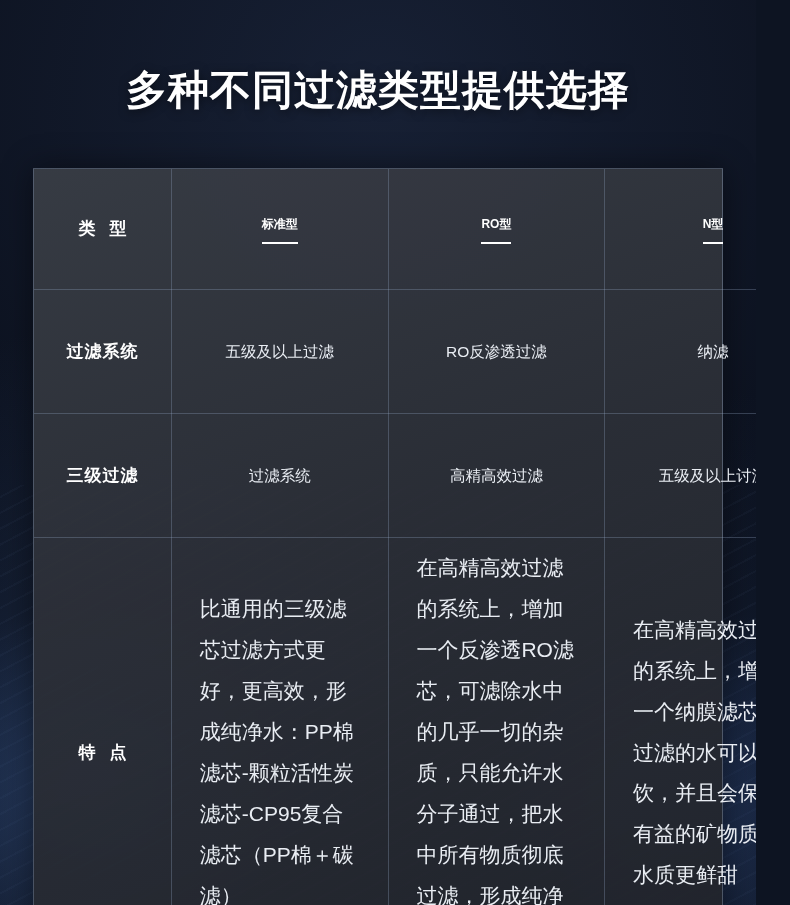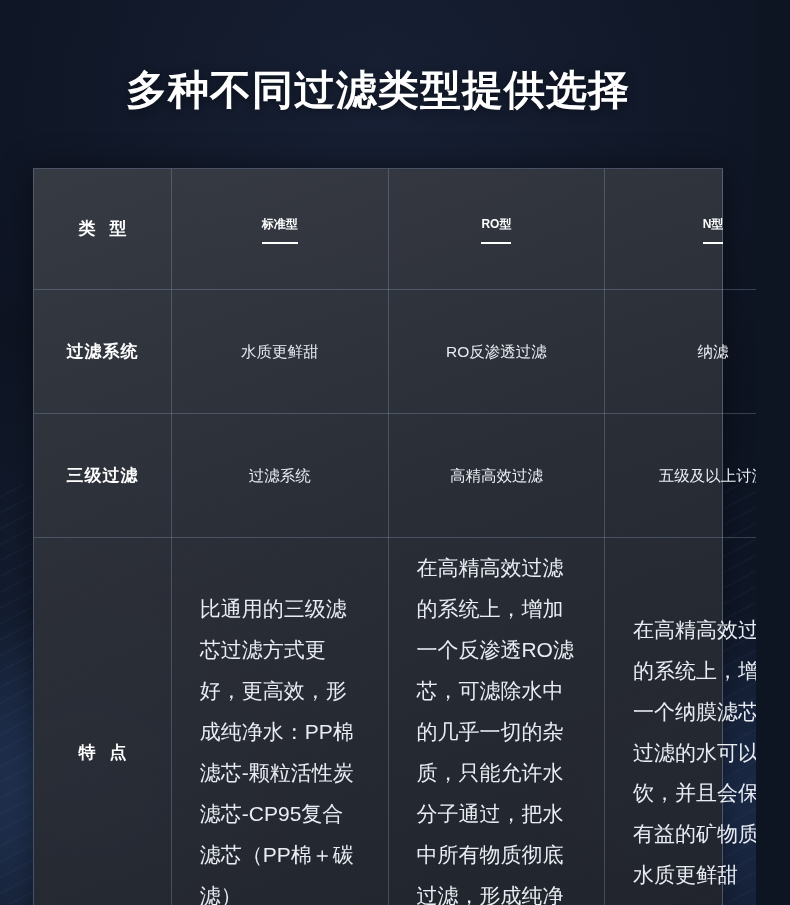--- a/index.html
+++ b/index.html
@@ -156,21 +156,21 @@
       <tbody>
           <tr class="row-head">
         <td class="col-label head-label">类型</td>
         <td class="col-data head-type"><span>标准型</span></td>
         <td class="col-data head-type"><span>RO型</span></td>
         <td class="col-data head-type"><span>N型</span></td>
       </tr>
 
       <tr class="row-sys">
         <td class="col-label row-label">过滤系统</td>
-        <td class="col-data">水质更鲜甜</td>
+        <td class="col-data">五级及以上过滤</td>
         <td class="col-data">RO反渗透过滤</td>
         <td class="col-data">纳滤</td>
       </tr>
 
       <tr class="row-mode">
         <td class="col-label row-label">三级过滤</td>
         <td class="col-data">过滤系统</td>
         <td class="col-data">高精高效过滤</td>
         <td class="col-data">五级及以上讨滤</td>
       </tr>

